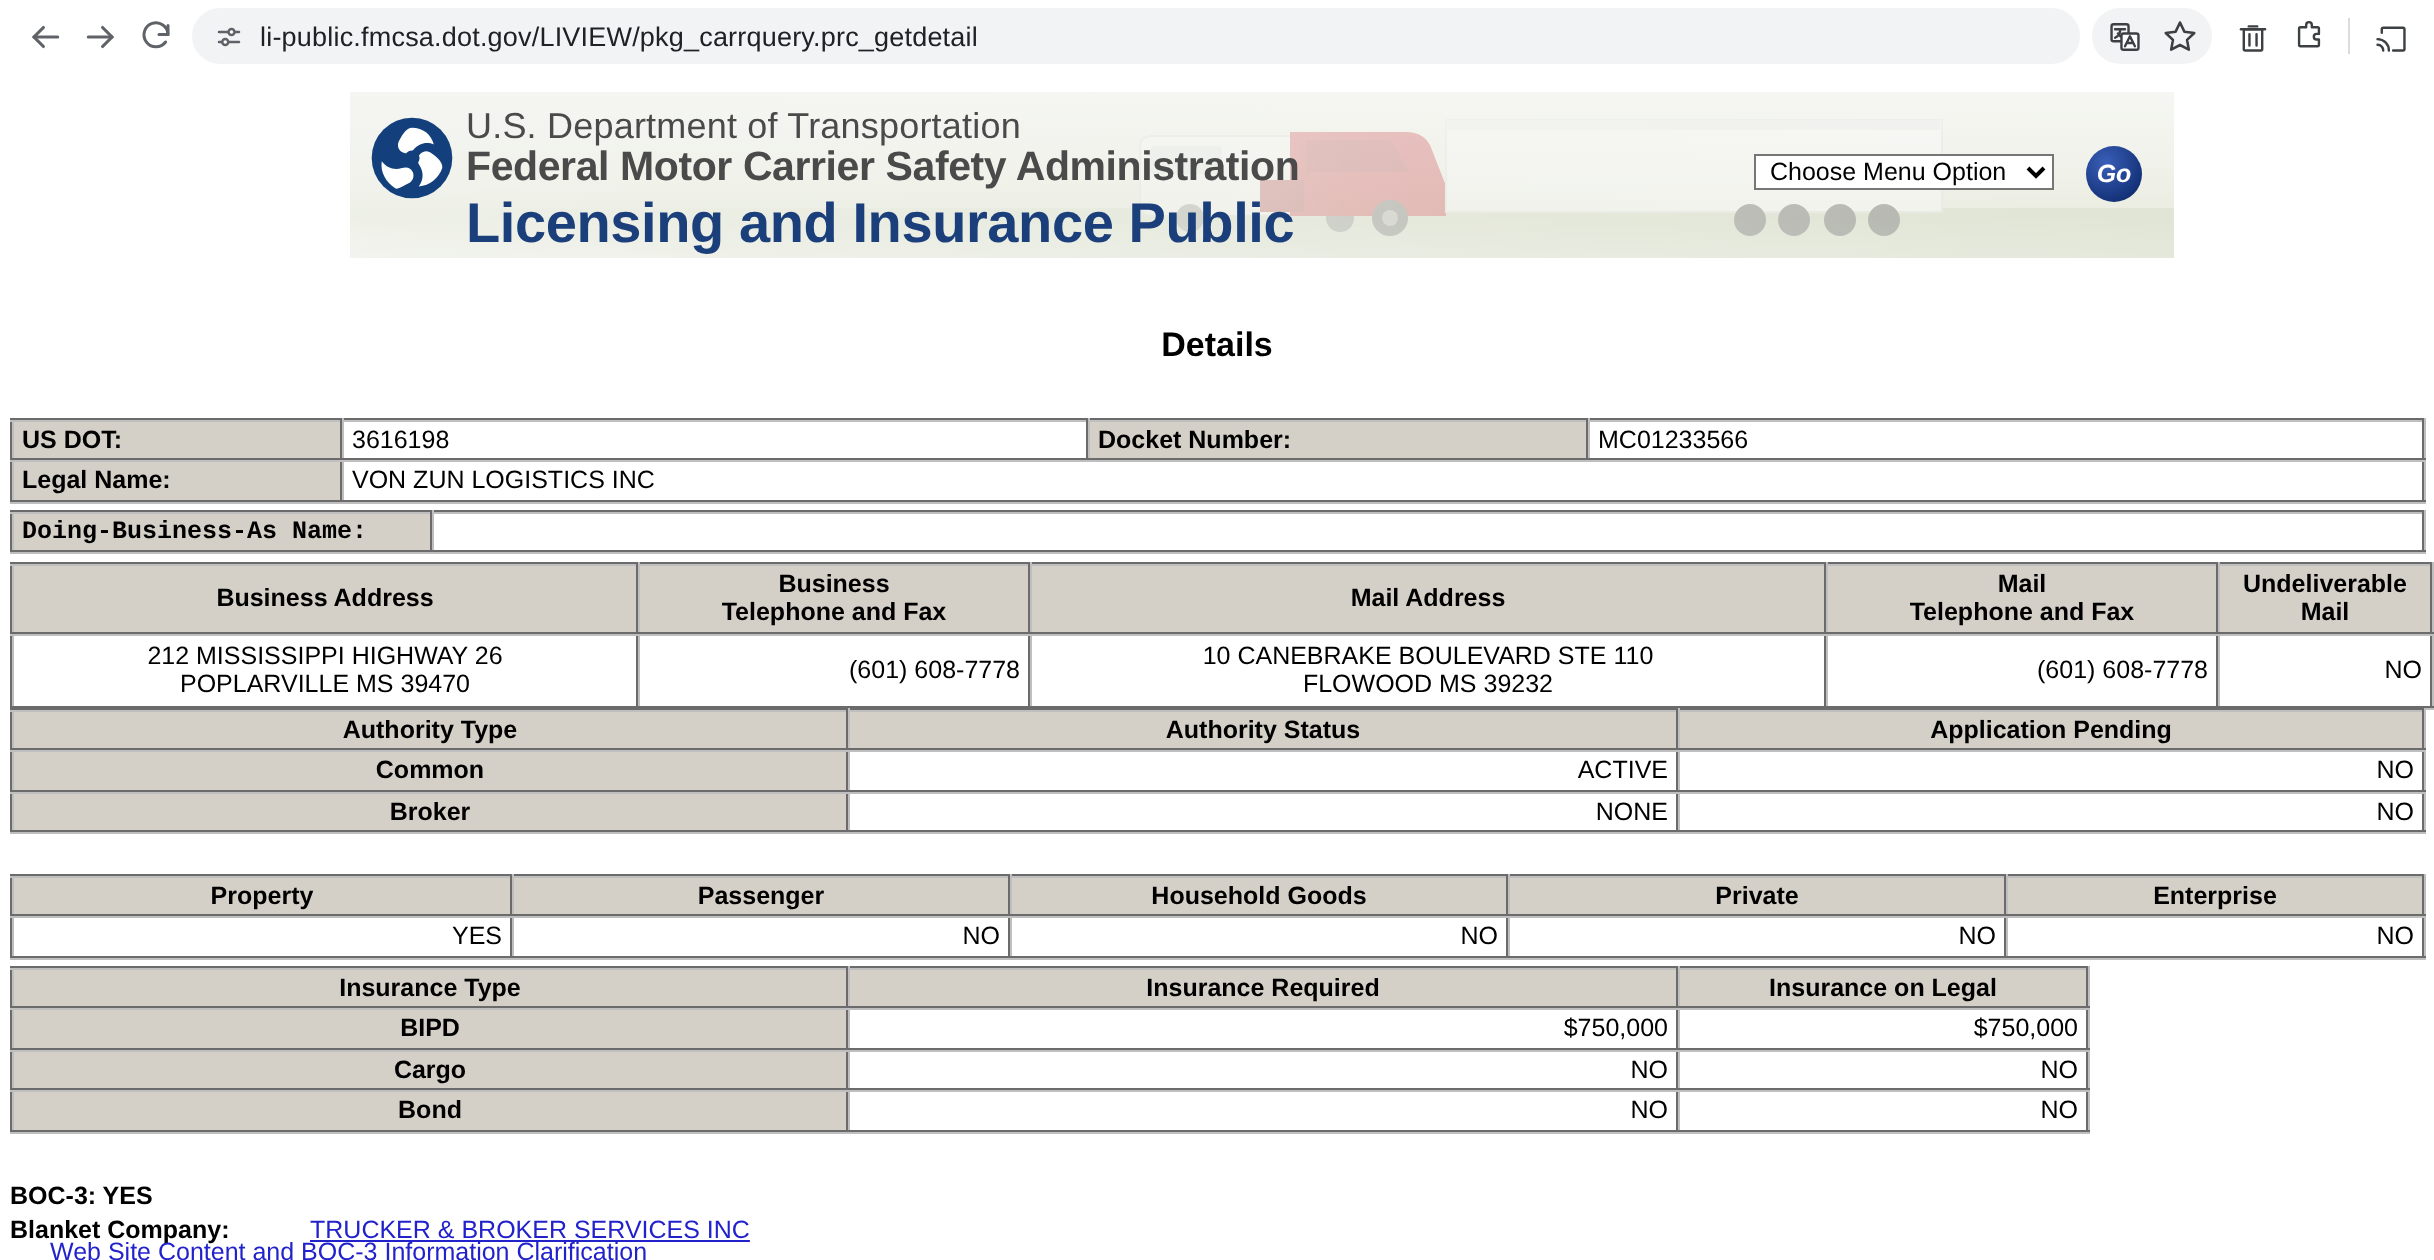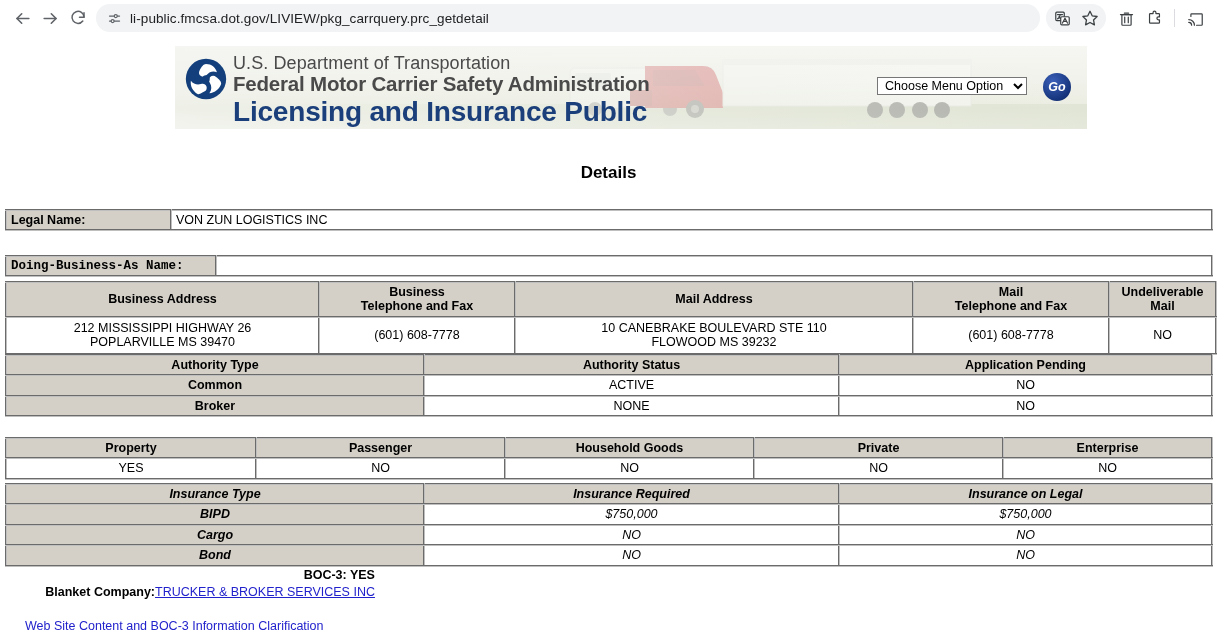--- a/index.html
+++ b/index.html
@@ -198,41 +198,40 @@
     font-weight: bold !important;
     text-align: center;
   }
   .rowlbl {
     background: #d4d0c8;
     font-weight: bold !important;
     text-align: center;
   }
   .cellc {
     background: #ffffff;
-    text-align: center;
+    text-align: right;
   }
 
   
   #tbl-identity { left: 5px; top: 173px; width: 1208px; }
   #tbl-dba      { left: 5px; top: 219px; width: 1208px; font-family: Liberation Mono, monospace; }
   #tbl-address  { left: 5px; top: 245px; width: 1212px; }
   #tbl-authority{ left: 5px; top: 318px; width: 1208px; }
   #tbl-ops      { left: 5px; top: 401px; width: 1208px; }
-  #tbl-insurance{ left: 5px; top: 447px; width: 1208px; font-style: italic; }
+  #tbl-insurance{ left: 5px; top: 447px; width: 1040px; }
 
   #tbl-address td { padding: 3px 4px; }
   #tbl-address .addr { text-align: center; }
 
   
   #boc-block {
     position: absolute;
-    left: 5px; top: 532px;
+    left: 5px; top: 555px;
     font-size: 12.5px;
     color: #000;
-    text-align: right;
   }
   #boc-line { font-weight: bold; margin-bottom: 3px; }
   #blanket-row { display: flex; align-items: baseline; }
   #blanket-label { font-weight: bold; width: 150px; flex: none; }
   a.lnk {
     color: #2222cc;
     text-decoration: underline;
     font-size: 12.5px;
   }
   #clarify-link {
@@ -383,20 +382,26 @@
 
   <table id="tbl-identity" class="tbl">
     <colgroup>
         <col style="width:165px">
         <col style="width:373px">
         <col style="width:250px">
         <col>
       </colgroup>
     <tbody>
       <tr>
+        <td class="lbl">US DOT:</td>
+        <td class="val">3616198</td>
+        <td class="lbl">Docket Number:</td>
+        <td class="val">MC01233566</td>
+      </tr>
+      <tr>
         <td class="lbl">Legal Name:</td>
         <td class="val" colspan="3">VON ZUN LOGISTICS INC</td>
       </tr>
     </tbody>
   </table>
 
   <table id="tbl-dba" class="tbl">
     <colgroup>
         <col style="width:210px">
         <col>

